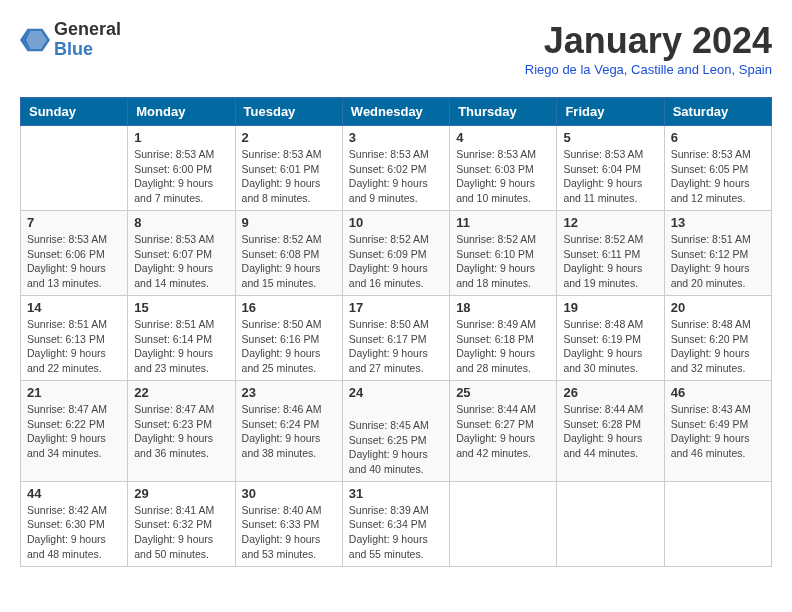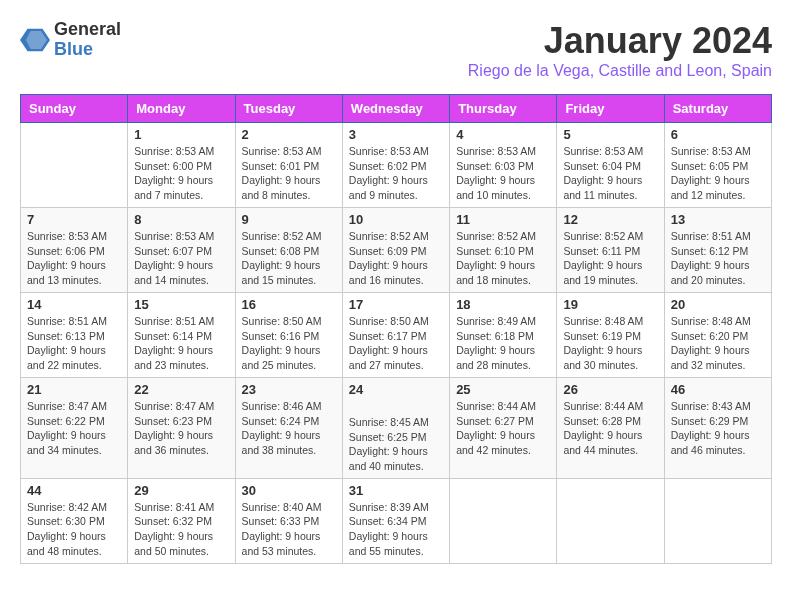--- a/index.html
+++ b/index.html
@@ -7,21 +7,21 @@
       font-family: Arial, sans-serif;
       background: #fff;
       width: 792px;
       min-height: 612px;
       padding: 20px;
     }
     .header-section {
       display: flex;
       justify-content: space-between;
       align-items: flex-start;
-      margin-bottom: 14px;
+      margin-bottom: 20px;
     }
     .logo {
       display: flex;
       align-items: center;
       gap: 4px;
     }
     .logo-text {
       display: flex;
       flex-direction: column;
       line-height: 1.1;
@@ -42,30 +42,30 @@
     }
     .title-section {
       text-align: right;
     }
     .calendar-title {
       font-size: 36px;
       font-weight: bold;
       color: #333;
     }
     .calendar-subtitle {
-      font-size: 16px;
-      color: #8b5cf6;
+      font-size: 13px;
+      color: #1d4ed8;
     }
     .calendar-table {
       width: 100%;
       border-collapse: collapse;
       font-size: 11px;
     }
     .calendar-table thead tr th {
-      background-color: #d946ef;
+      background-color: #0369a1;
       color: #fff;
       padding: 6px 8px;
       text-align: left;
       font-size: 13px;
       font-weight: bold;
       border: 1px solid #2e6aac;
     }
     .calendar-table tbody tr td {
       border: 1px solid #ccc;
       vertical-align: top;
@@ -312,21 +312,21 @@
         <td>
           <span class="day-number">26</span>
           <div class="day-info" style="white-space: pre-line;">Sunrise: 8:44 AM
 Sunset: 6:28 PM
 Daylight: 9 hours
 and 44 minutes.</div>
         </td>
         <td>
           <span class="day-number">46</span>
           <div class="day-info" style="white-space: pre-line;">Sunrise: 8:43 AM
-Sunset: 6:29 PM
+Sunset: 6:49 PM
 Daylight: 9 hours
 and 46 minutes.</div>
         </td>
       </tr>
       <tr>
         <td>
           <span class="day-number">44</span>
           <div class="day-info" style="white-space: pre-line;">Sunrise: 8:42 AM
 Sunset: 6:30 PM
 Daylight: 9 hours

